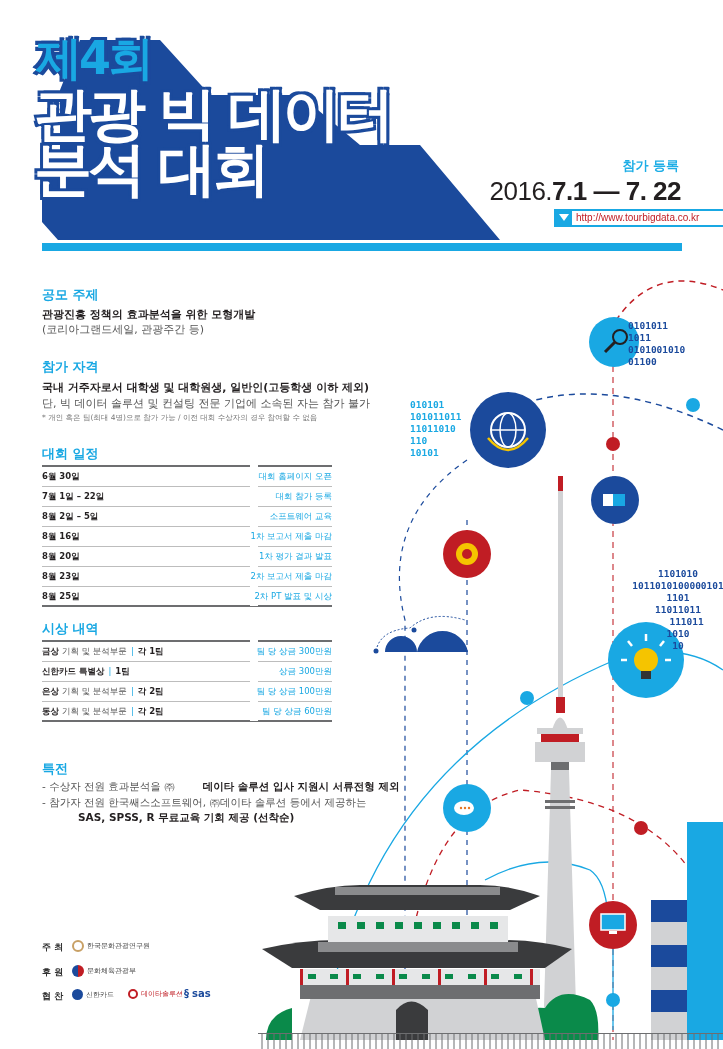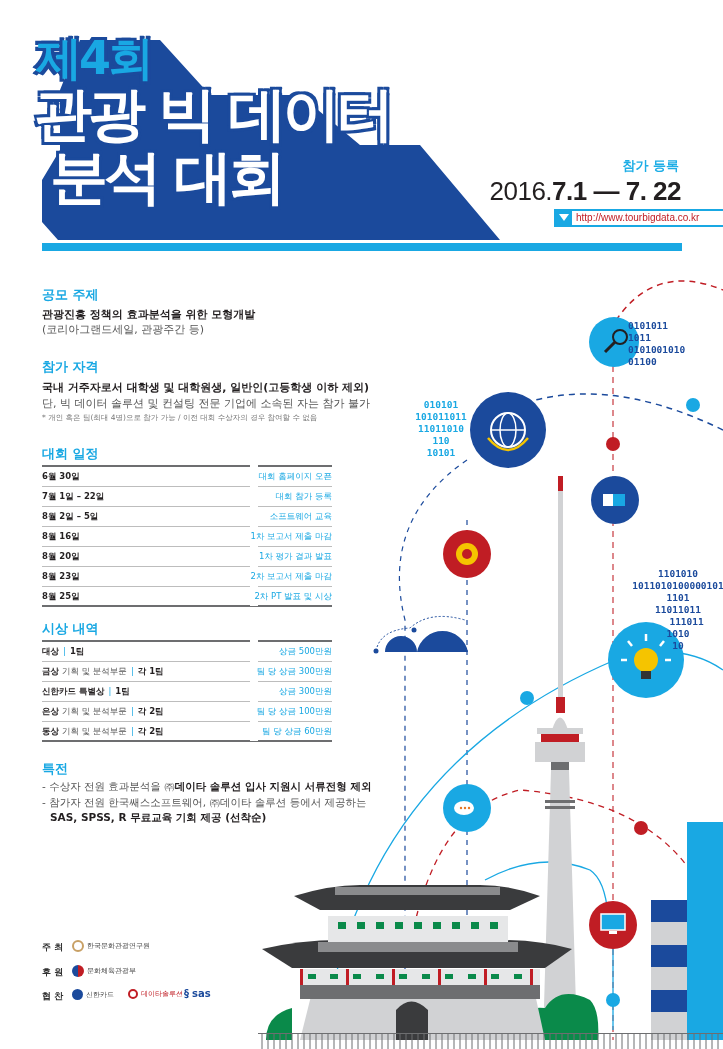--- a/index.html
+++ b/index.html
@@ -6,21 +6,21 @@
   html, body { width: 723px; height: 1049px; background: #ffffff; overflow: hidden; }
   body { position: relative; font-family: "DejaVu Sans", "Liberation Sans", sans-serif; color: #231f20; }
 
   
   .hdr-shape { position: absolute; left: 0; top: 0; width: 723px; height: 260px; }
   .title-num { position: absolute; left: 36px; top: 28px; font-size: 46px; font-weight: bold; color: #19a8e3;
     letter-spacing: -3px; text-shadow: 3px 3px 0 #1b4a9c, -3px -3px 0 #1b4a9c, 3px -3px 0 #1b4a9c, -3px 3px 0 #1b4a9c; }
   .title-line { position: absolute; left: 34px; font-size: 58px; font-weight: bold; color: #ffffff; letter-spacing: -4px;
     text-shadow: 3px 3px 0 #1b4a9c, -3px -3px 0 #1b4a9c, 3px -3px 0 #1b4a9c, -3px 3px 0 #1b4a9c; line-height: 1; }
   .title-line.l1 { top: 85px; }
-  .title-line.l2 { top: 148px; margin-left: 16px; }
+  .title-line.l2 { top: 140px; }
 
   .reg-label { position: absolute; right: 44px; top: 157px; font-size: 13px; font-weight: bold; color: #1eaee6; margin-left: 37px; }
   .reg-date { position: absolute; right: 42px; top: 176px; font-size: 26px; color: #231f20; letter-spacing: -0.5px; font-family: "Liberation Sans", sans-serif; }
   .reg-date b { font-weight: bold; }
   .url-box { position: absolute; left: 510px; top: 209px; width: 171px; height: 18px; background: #19a8e3; margin-left: 44px; }
   .url-box .tri { position: absolute; left: 5px; top: 5px; width: 0; height: 0; border-left: 5px solid transparent; border-right: 5px solid transparent; border-top: 7px solid #ffffff; }
   .url-box .url { position: absolute; left: 18px; top: 2px; right: 2px; bottom: 2px; background: #fff; color: #c01d24; font-size: 10px; line-height: 14px; padding-left: 4px; font-family: "Liberation Sans", sans-serif; }
 
   
   .sec-title { position: absolute; left: 42px; font-size: 13px; font-weight: bold; color: #19a8e3; }
@@ -34,31 +34,31 @@
   .table .row:last-child { border-bottom: 2px solid #6d6e70; }
   .table .topline { height: 2px; display: flex; justify-content: space-between; }
   .table .topline span { display: block; height: 2px; background: #6d6e70; }
   .table .c1 { position: absolute; left: 0; top: 4px; font-weight: bold; color: #231f20; }
   .table .c1 .sub { font-weight: normal; color: #555; text-align: right; }
   .table .c1 .sep { color: #19a8e3; font-weight: normal; margin: 0 4px; }
   .table .c2 { position: absolute; right: 0; top: 4px; color: #19a8e3; }
   .table .gap { position: absolute; left: 208px; top: -1px; width: 8px; height: calc(100% + 2px); background: #fff; }
 
   .perk { position: absolute; left: 42px; font-size: 10.5px; color: #555; }
-  .perk b { color: #231f20; }
+  .perk b { color: #231f20; margin-left: 28px; }
 
   .sponsor { position: absolute; left: 42px; font-size: 9px; font-weight: bold; color: #333; }
   .logo { position: absolute; font-size: 7px; color: #444; display: flex; align-items: center; gap: 3px; }
   .logo .dot { display: inline-block; border-radius: 50%; }
 
   
   .illus { position: absolute; left: 0; top: 0; width: 723px; height: 1049px; pointer-events: none; }
   .illus * { pointer-events: auto; }
   .binary { position: absolute; font-family: "DejaVu Sans Mono", monospace; font-weight: bold; font-size: 9.5px; line-height: 12px; white-space: pre; }
-  .binary.light { color: #19a8e3; text-align: center; }
+  .binary.light { color: #19a8e3; text-align: left; }
   .binary.dark { color: #1b4a9c; text-align: center; }
 </style>
 </head>
 <body>
 
 <svg class="hdr-shape" viewBox="0 0 723 260">
   <polygon points="80,40 160,40 210,95 300,95 360,145 420,145 500,240 58,240 42,222 42,180 60,150 60,90" fill="#1b4a9c"></polygon>
   <rect x="42" y="243" width="640" height="8" fill="#19a8e3"></rect>
 </svg>
 
@@ -123,25 +123,20 @@
       <span class="c1">8월 25일</span>
       <span class="c2">2차 PT 발표 및 시상</span>
     </div>
 </div>
 
 <div class="sec-title" style="top:620px">시상 내역</div>
 <div class="table" style="top:640px">
   <div class="topline">
       <span style="width:208px"></span>
       <span style="width:74px"></span>
-    </div>
-  <div class="row">
-      <span class="gap"></span>
-    <span class="c1"><span>대상</span><span class="sep">|</span><span>1팀</span></span>
-    <span class="c2">상금 500만원</span>
     </div>
   <div class="row">
       <span class="gap"></span>
     <span class="c1"><span>금상</span> <span class="sub">기획 및 분석부문</span><span class="sep">|</span><span>각 1팀</span></span>
     <span class="c2">팀 당 상금 300만원</span>
     </div>
   <div class="row">
       <span class="gap"></span>
     <span class="c1"><span>신한카드 특별상</span><span class="sep">|</span><span>1팀</span></span>
     <span class="c2">상금 300만원</span>

